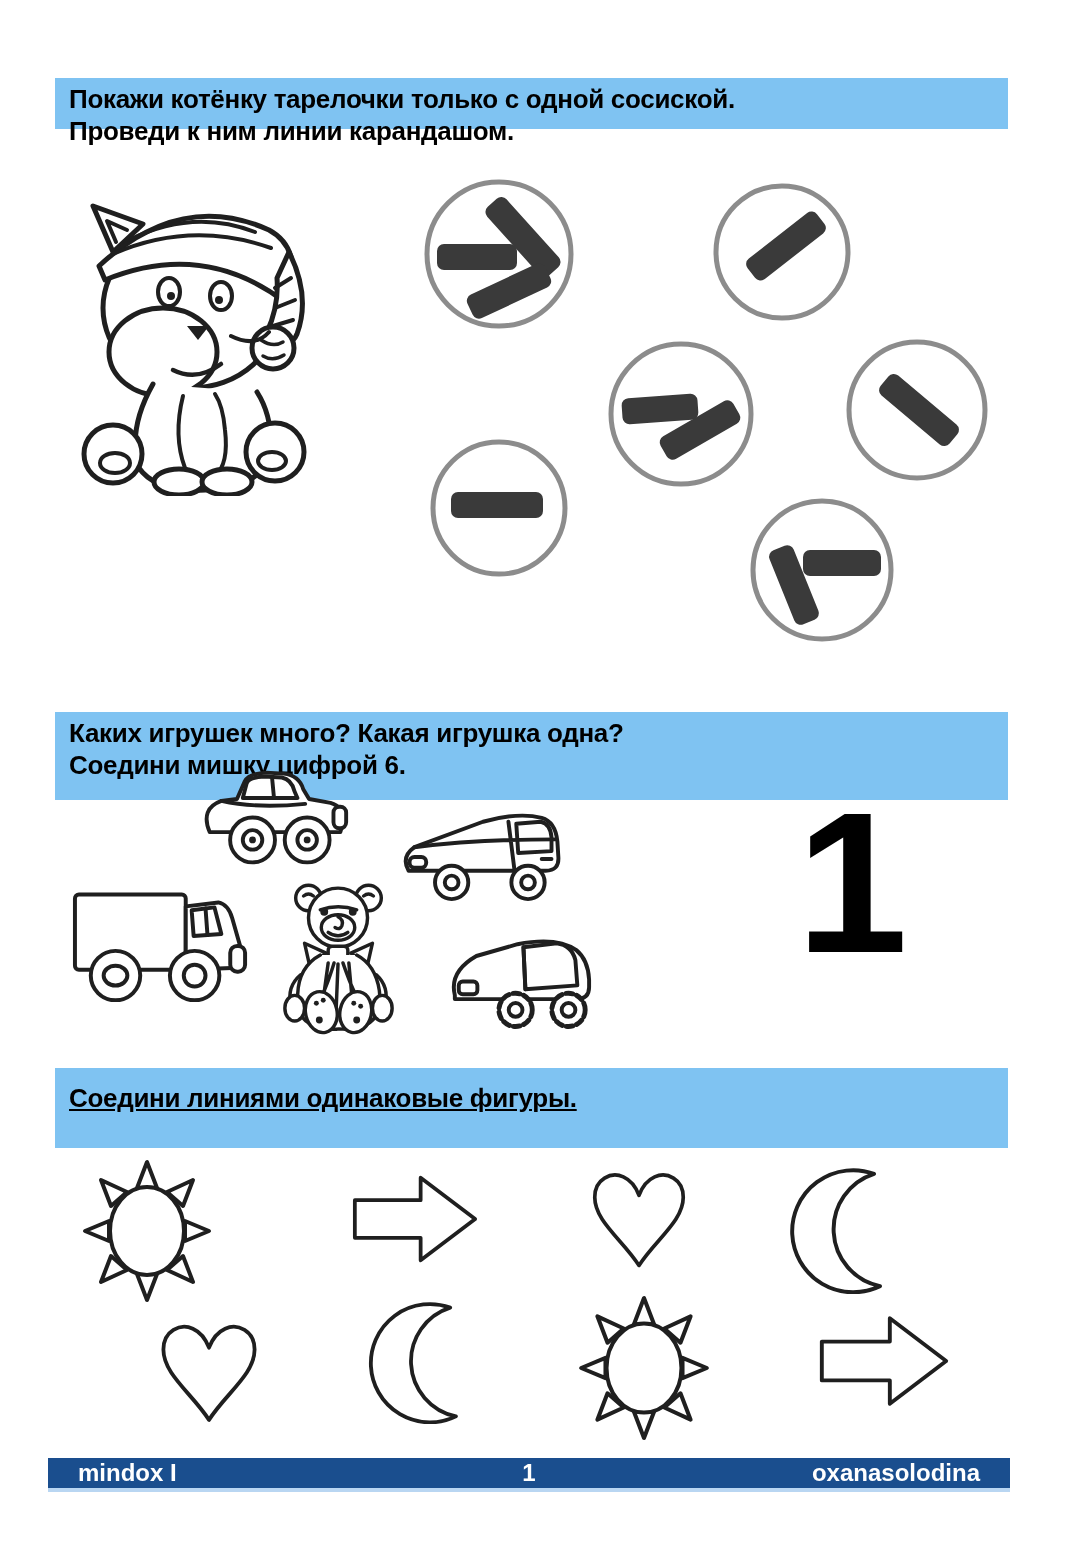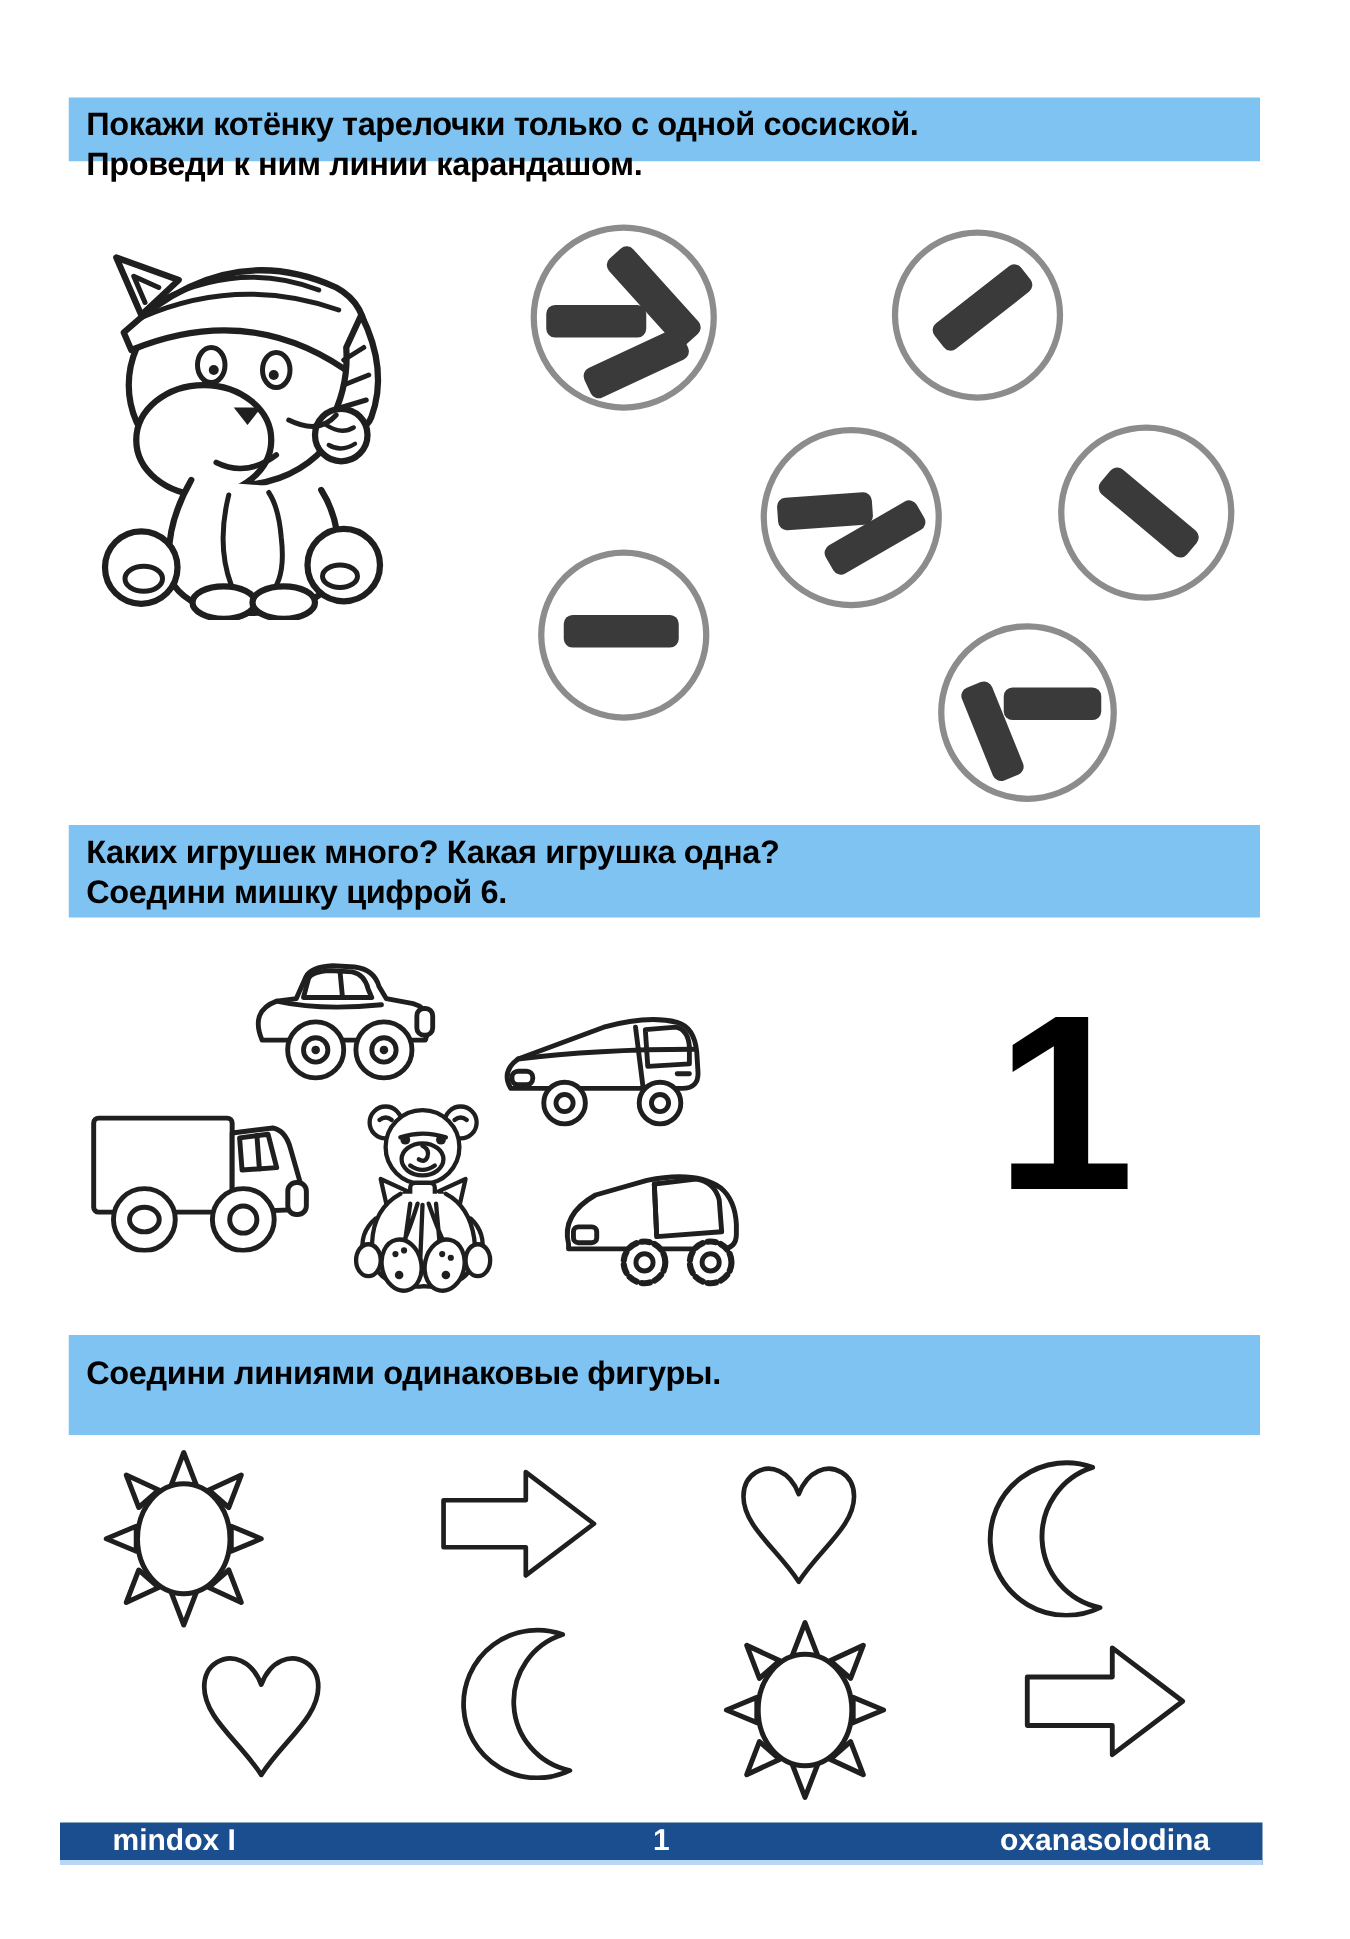--- a/index.html
+++ b/index.html
@@ -8,36 +8,36 @@
     font-family:"Liberation Sans",sans-serif;overflow:hidden;
   }
   .task-bar{
     position:absolute;left:55px;width:953px;
     background:var(--header_bg,#7FC3F2);
     color:#000;font-weight:bold;font-size:26px;line-height:32px;
     padding:5px 0 5px 14px;box-sizing:border-box;letter-spacing:-0.3px;
   }
   .task-bar .line{white-space:nowrap;}
   #bar1{top:78px;height:51px;}
-  #bar2{top:660px;height:74px;}
-  #bar3{top:1068px;height:80px;padding-top:14px;}
+  #bar2{top:712px;height:88px;}
+  #bar3{top:1068px;height:80px;padding-top:14px;text-decoration:underline;}
   .art{position:absolute;}
   #draw-layer{position:absolute;left:0;top:0;width:1080px;height:1551px;}
   .big-digit{
     position:absolute;left:782px;top:790px;width:140px;height:190px;
     font-size:200px;line-height:185px;font-weight:bold;color:#000;
     text-align:center;
   }
   .footer-bar{
     position:absolute;left:48px;top:1458px;width:962px;height:34px;
     background:var(--footer_bg,#1A4E8E);
     border-bottom:4px solid #b9d6f2;
     color:#fff;font-weight:bold;font-size:24px;
     display:flex;align-items:center;justify-content:space-between;
-    padding:0 42px;box-sizing:border-box;
+    padding:0 30px;box-sizing:border-box;
   }
   .footer-bar .center{position:absolute;left:0;right:0;text-align:center;}
   .ink{stroke:#1f1f1f;fill:#fff;stroke-linecap:round;stroke-linejoin:round;}
   .ink-fill{fill:#1f1f1f;stroke:none;}
   .ink-line{stroke:#1f1f1f;fill:none;stroke-linecap:round;stroke-linejoin:round;}
 </style>
 </head>
 <body>
 
 <div class="page">

